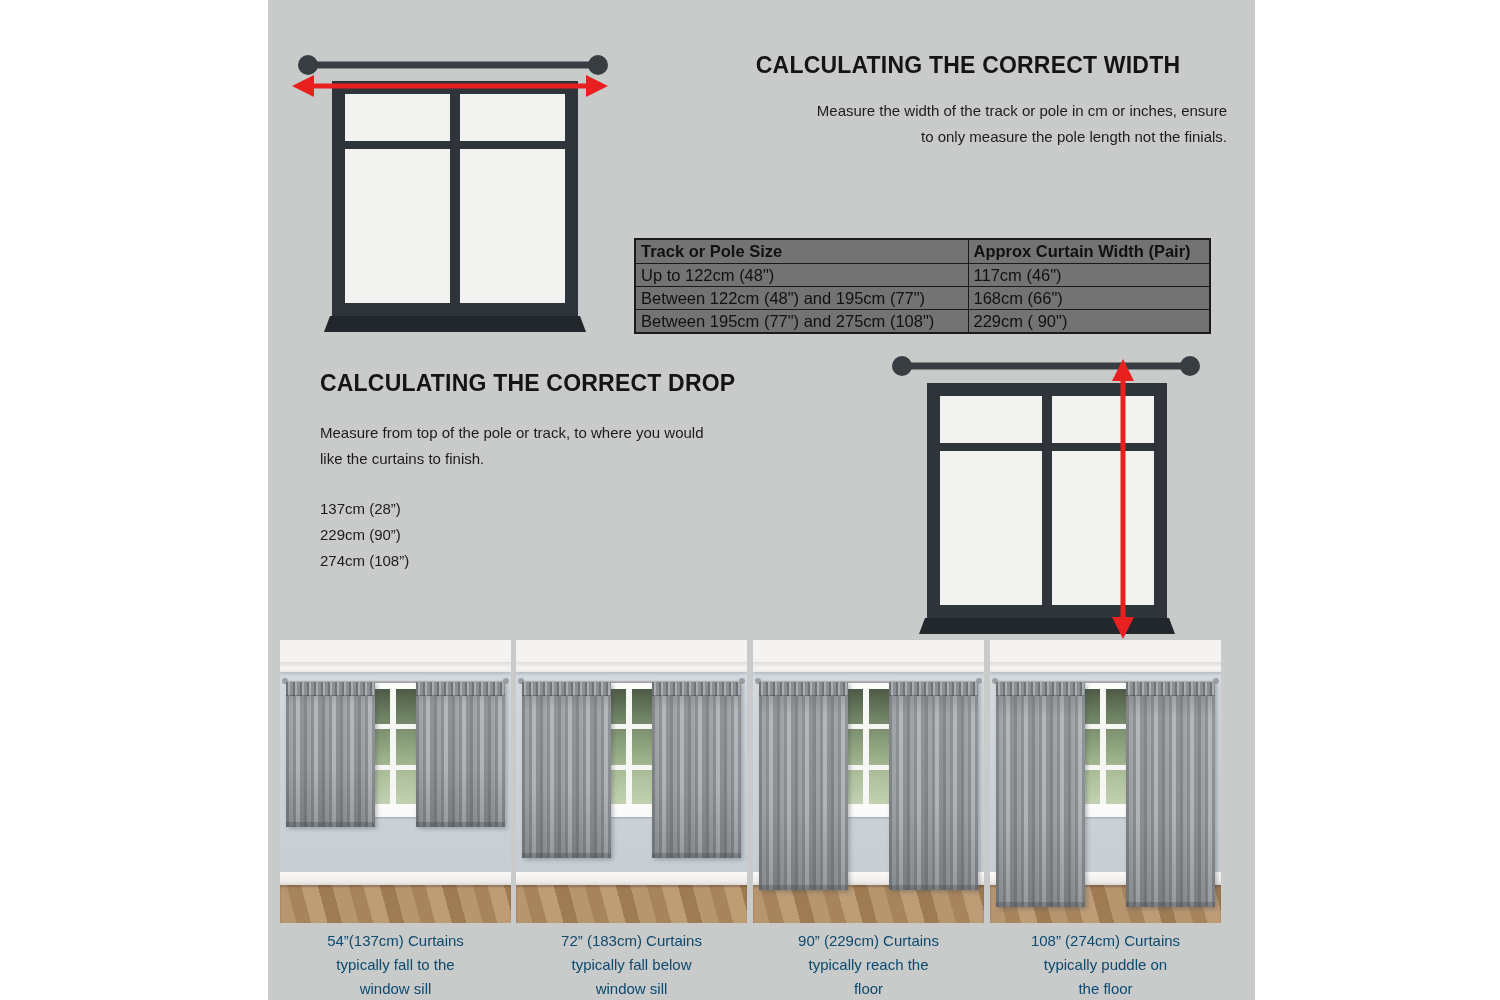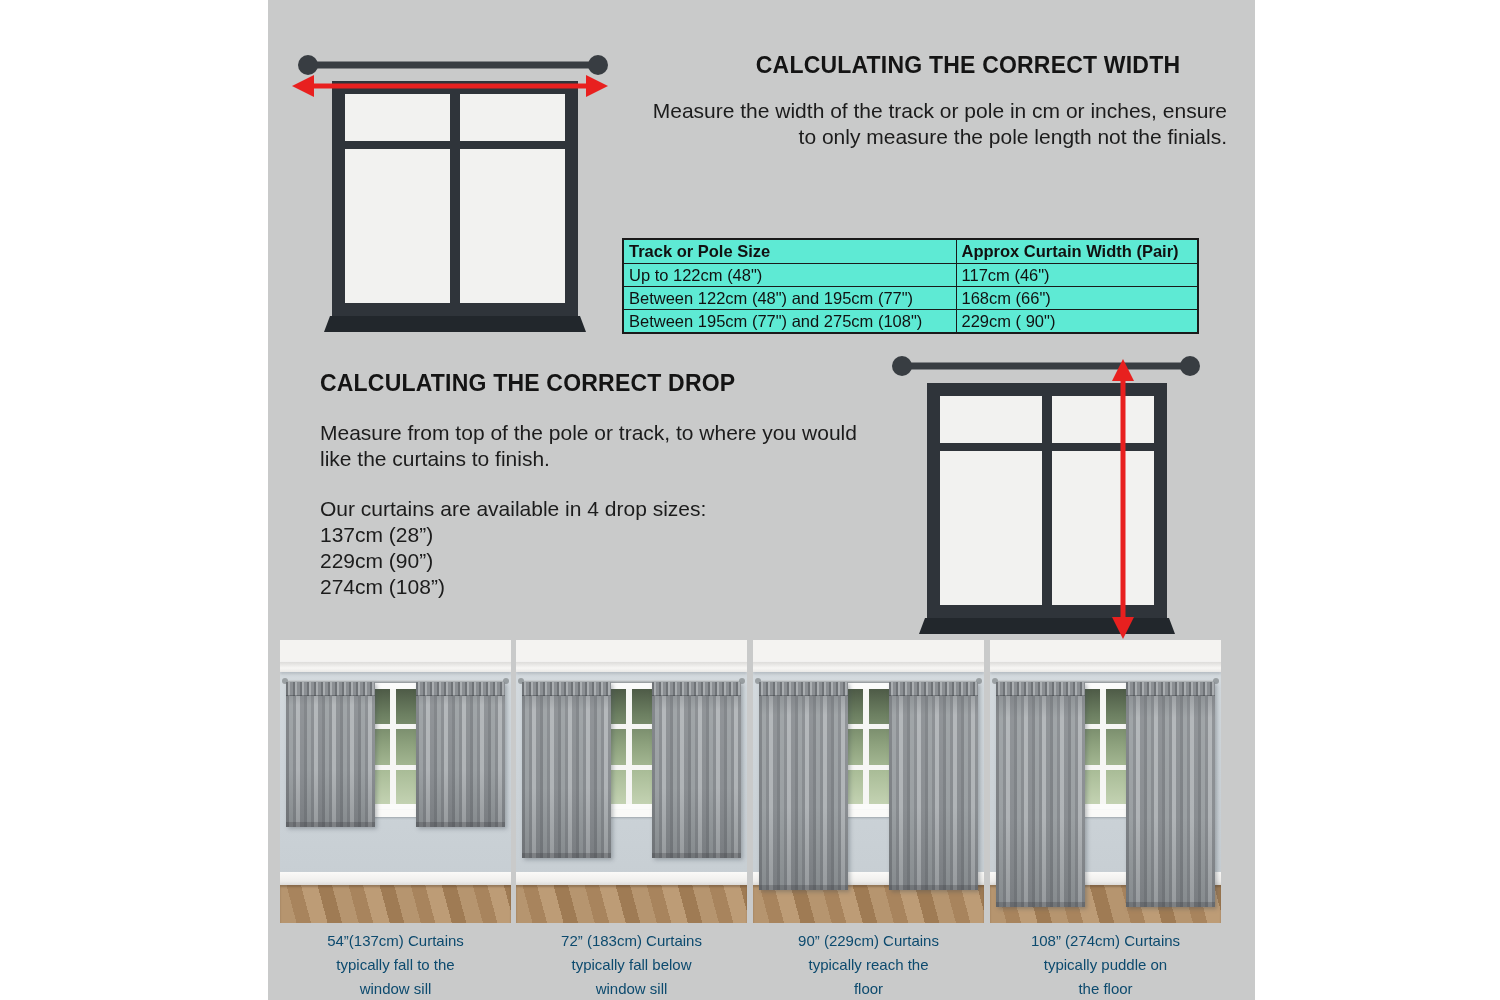--- a/index.html
+++ b/index.html
@@ -4,32 +4,32 @@
 <style>
   html,body { margin:0; padding:0; }
   body { width:1500px; height:1000px; background:#ffffff; font-family:"Liberation Sans", sans-serif; }
   .page { position:relative; width:1500px; height:1000px; background:#ffffff; overflow:hidden; }
   .content { position:absolute; left:268px; top:0; width:963px; height:1000px; background:#c9caca;padding-left:24px; }
 
   .title { position:absolute; margin:0; font-weight:bold; font-size:23px; color:#141414; letter-spacing:0.2px; }
   .title-width { left:440px; top:52px; width:520px; text-align:center; }
   .title-drop  { left:52px;  top:370px; }
 
-  .para { position:absolute; font-size:21px; color:#1c1c1c; line-height:26px; }
+  .para { position:absolute; font-size:15px; color:#1c1c1c; line-height:26px; }
   .para-width { left:330px; right:28px; top:98px; text-align:right; }
   .para-drop  { left:52px; top:420px; text-align:left; }
   .spacer { height:18px; }
   .spacer-lg { height:24px; }
 
   .diagram { position:absolute; }
   .diagram-width { left:22px; top:48px; }
   .diagram-drop  { left:622px; top:353px; }
 
-  table.size-table { position:absolute; left:354px; top:238px; width:575px;
-    border-collapse:collapse; background:#5eead4; table-layout:fixed; }
+  table.size-table { position:absolute; left:366px; top:238px; width:575px;
+    border-collapse:collapse; background:#737373; table-layout:fixed; }
   table.size-table, table.size-table th, table.size-table td { border:1px solid #1a1a1a; }
   table.size-table { border:2px solid #1a1a1a; }
   table.size-table th { font-size:16.5px; font-weight:bold; text-align:left; padding:1px 5px; height:21px; color:#111; }
   table.size-table td { font-size:16.5px; padding:1px 5px; height:20px; color:#111; white-space:nowrap; overflow:hidden; }
   .col-pole { width:333px; } .col-width { width:242px; }
 
   
   .photo { position:absolute; top:640px; width:231px; height:283px; overflow:hidden;
     background:linear-gradient(180deg,#d6dce0 0%,#cdd4d9 45%,#c5ccd1 100%); }
   .photo .ceiling { position:absolute; left:0; top:0; right:0; height:22px; background:#f4f3f1; }
@@ -134,21 +134,20 @@
           <td>229cm ( 90")</td>
         </tr>
       </tbody>
     </table>
 
     <h1 class="title title-drop">CALCULATING THE CORRECT DROP</h1>
     <div class="para para-drop">
       <div>Measure from top of the pole or track, to where you would</div>
       <div>like the curtains to finish.</div>
       <div class="spacer-lg"></div>
-      <div>Our curtains are available in 4 drop sizes:</div>
       <div>137cm (28”)</div>
       <div>229cm (90”)</div>
       <div>274cm (108”)</div>
     </div>
 
     <svg class="diagram diagram-drop" width="320" height="290" viewBox="0 0 320 290">
       <g>
         <rect x="12" y="9.5" width="288" height="7" fill="#383d42"></rect>
         <circle cx="12" cy="13" r="10" fill="#383d42"></circle>
         <circle cx="300" cy="13" r="10" fill="#383d42"></circle>

